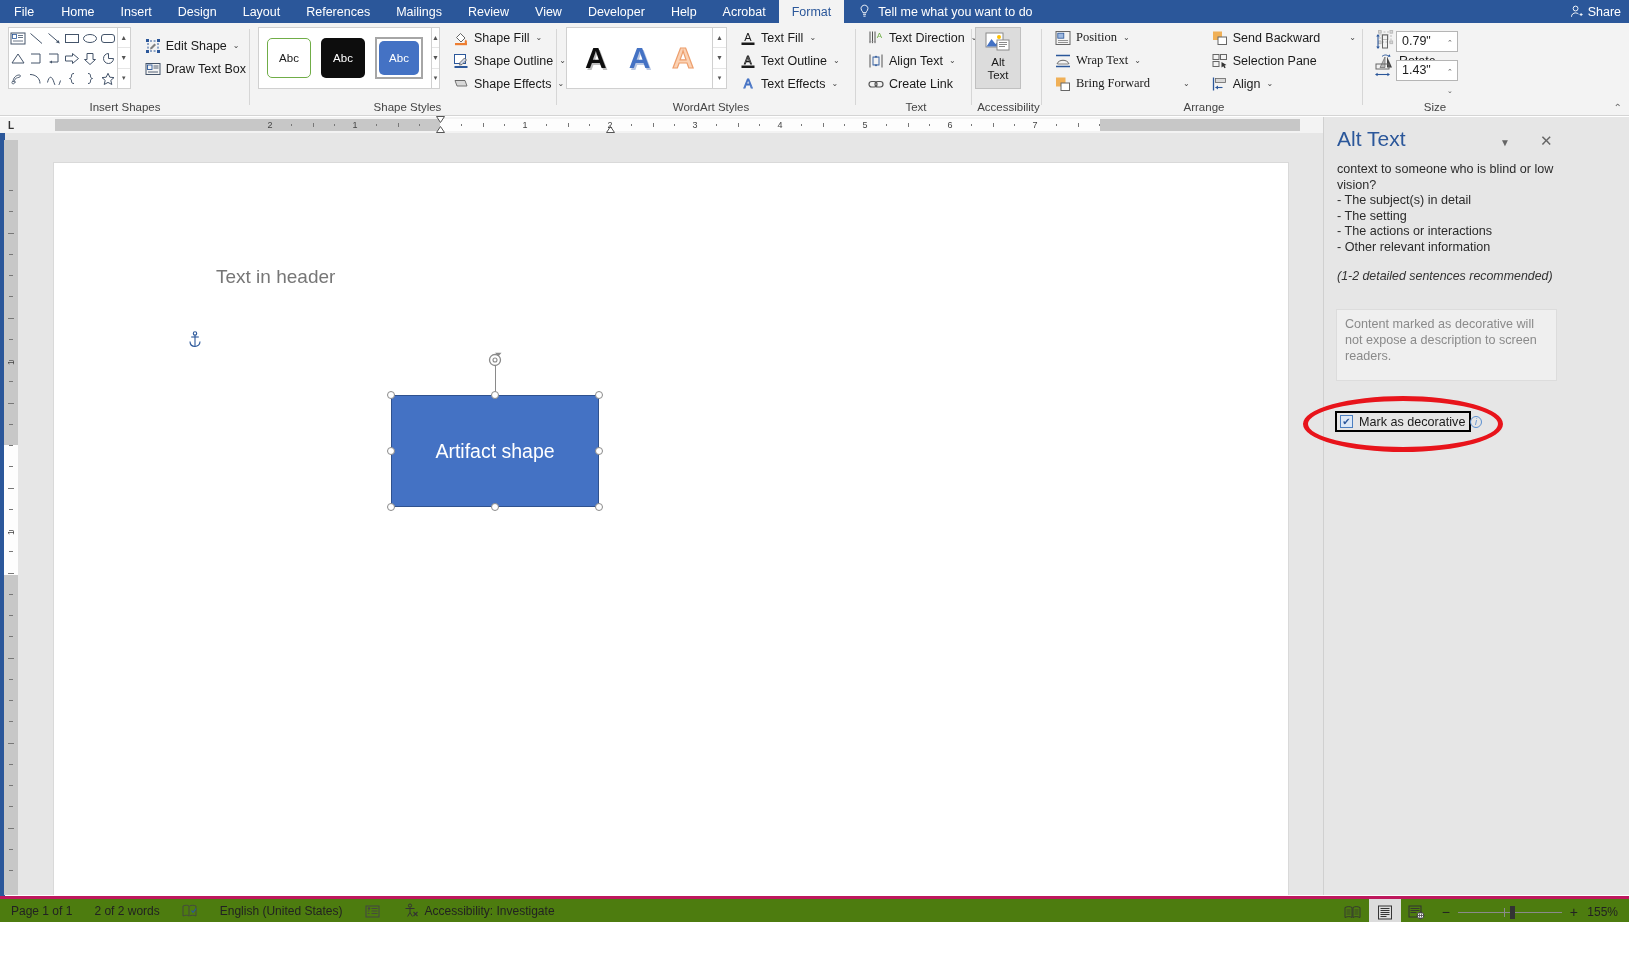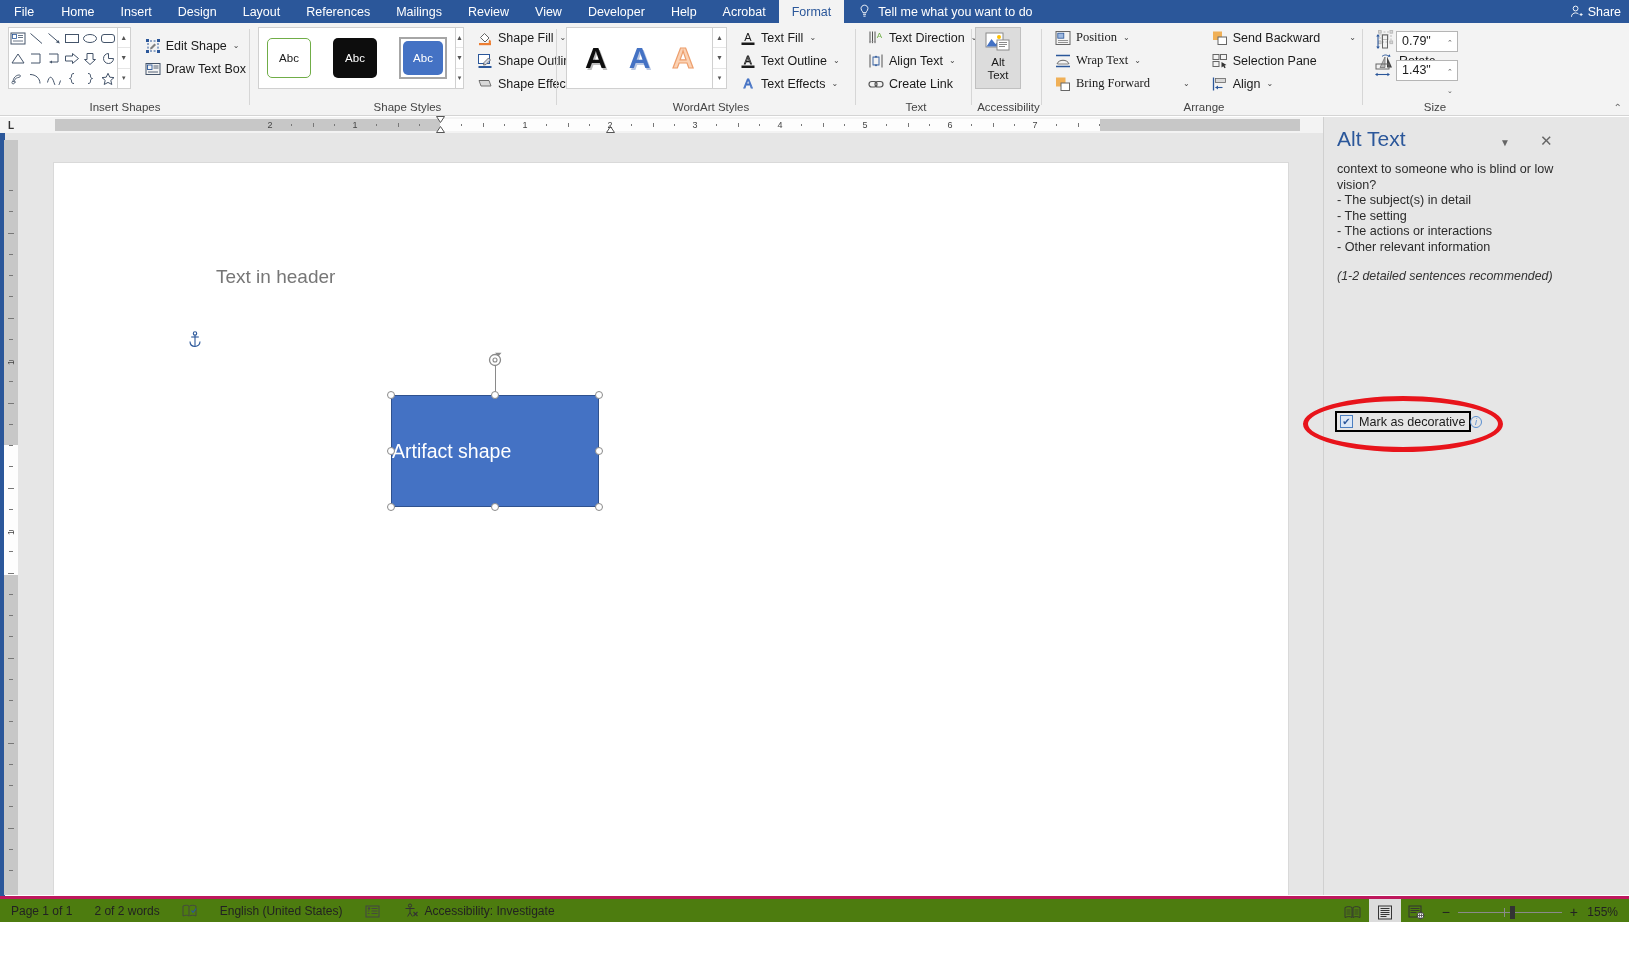--- a/index.html
+++ b/index.html
@@ -73,21 +73,21 @@
     font-size: 12.5px; color: #1a1a1a; padding: 0 4px; white-space: nowrap;
   }
   .cmd.dis { color: #b0b0b0; }
   .cmd .ico { width: 16px; height: 16px; flex: 0 0 16px; display: block; }
   .cmd .car { font-size: 8px; color: #444; margin-left: 1px; }
   .cmdcol { display: flex; flex-direction: column; gap: 2px; }
 
   
   .style-box {
     height: 62px; border: 1px solid #d0d0d0; background: #fff;
-    display: flex; align-items: center; gap: 22px; padding: 0 8px;
+    display: flex; align-items: center; gap: 10px; padding: 0 8px;
   }
   .style-thumb { width: 44px; height: 40px; border-radius: 5px; display: flex;
     align-items: center; justify-content: center; font-size: 11.5px; }
   .style-sel { border: 2px solid #a6a6a6; padding: 2px; background: #fff; }
 
   .wa-box { height: 62px; border: 1px solid #d0d0d0; background: #fff;
     display: flex; align-items: center; gap: 22px; padding: 0 18px; }
   .wa { font-size: 30px; font-weight: bold; line-height: 1; }
 
   .bigbtn {
@@ -144,21 +144,21 @@
     background: #ffffff; border: 1px solid #d9d9d9;
   }
   .header-text {
     position: absolute; left: 162px; top: 103px;
     font-size: 19px; color: #767676;
   }
   .anchor { position: absolute; left: 134px; top: 168px; width: 14px; height: 18px; }
   .shape {
     position: absolute; left: 337px; top: 232px; width: 208px; height: 112px;
     background: #4472c4; border: 1px solid #2f528f;
-    display: flex; align-items: center; 
+    display: flex; align-items: center; justify-content: center;
     color: #ffffff; font-size: 19.5px;
   }
   .handle {
     position: absolute; width: 8px; height: 8px; border-radius: 50%;
     background: #ffffff; border: 1px solid #8a8a8a;
   }
   .rot-stem { position: absolute; width: 1px; background: #8a8a8a; }
   .rot-icon { position: absolute; width: 18px; height: 18px; }
 
   
@@ -829,20 +829,23 @@
     <div class="pane-body">
       <div>context to someone who is blind or low</div>
       <div>vision?</div>
       <div>- The subject(s) in detail</div>
       <div>- The setting</div>
       <div>- The actions or interactions</div>
       <div>- Other relevant information</div>
       <div class="pane-note">(1-2 detailed sentences recommended)</div>
     </div>
 
+    <div class="alt-textarea">
+      <span>Content marked as decorative will not expose a description to screen readers.</span>
+    </div>
 
     <div class="mark-dec">
       <span class="mdbox">✔</span>
       <span class="mdlabel">Mark as decorative</span>
     </div>
     <div class="info-i">i</div>
   </div>
 
   <div class="red-ellipse"></div>
 

